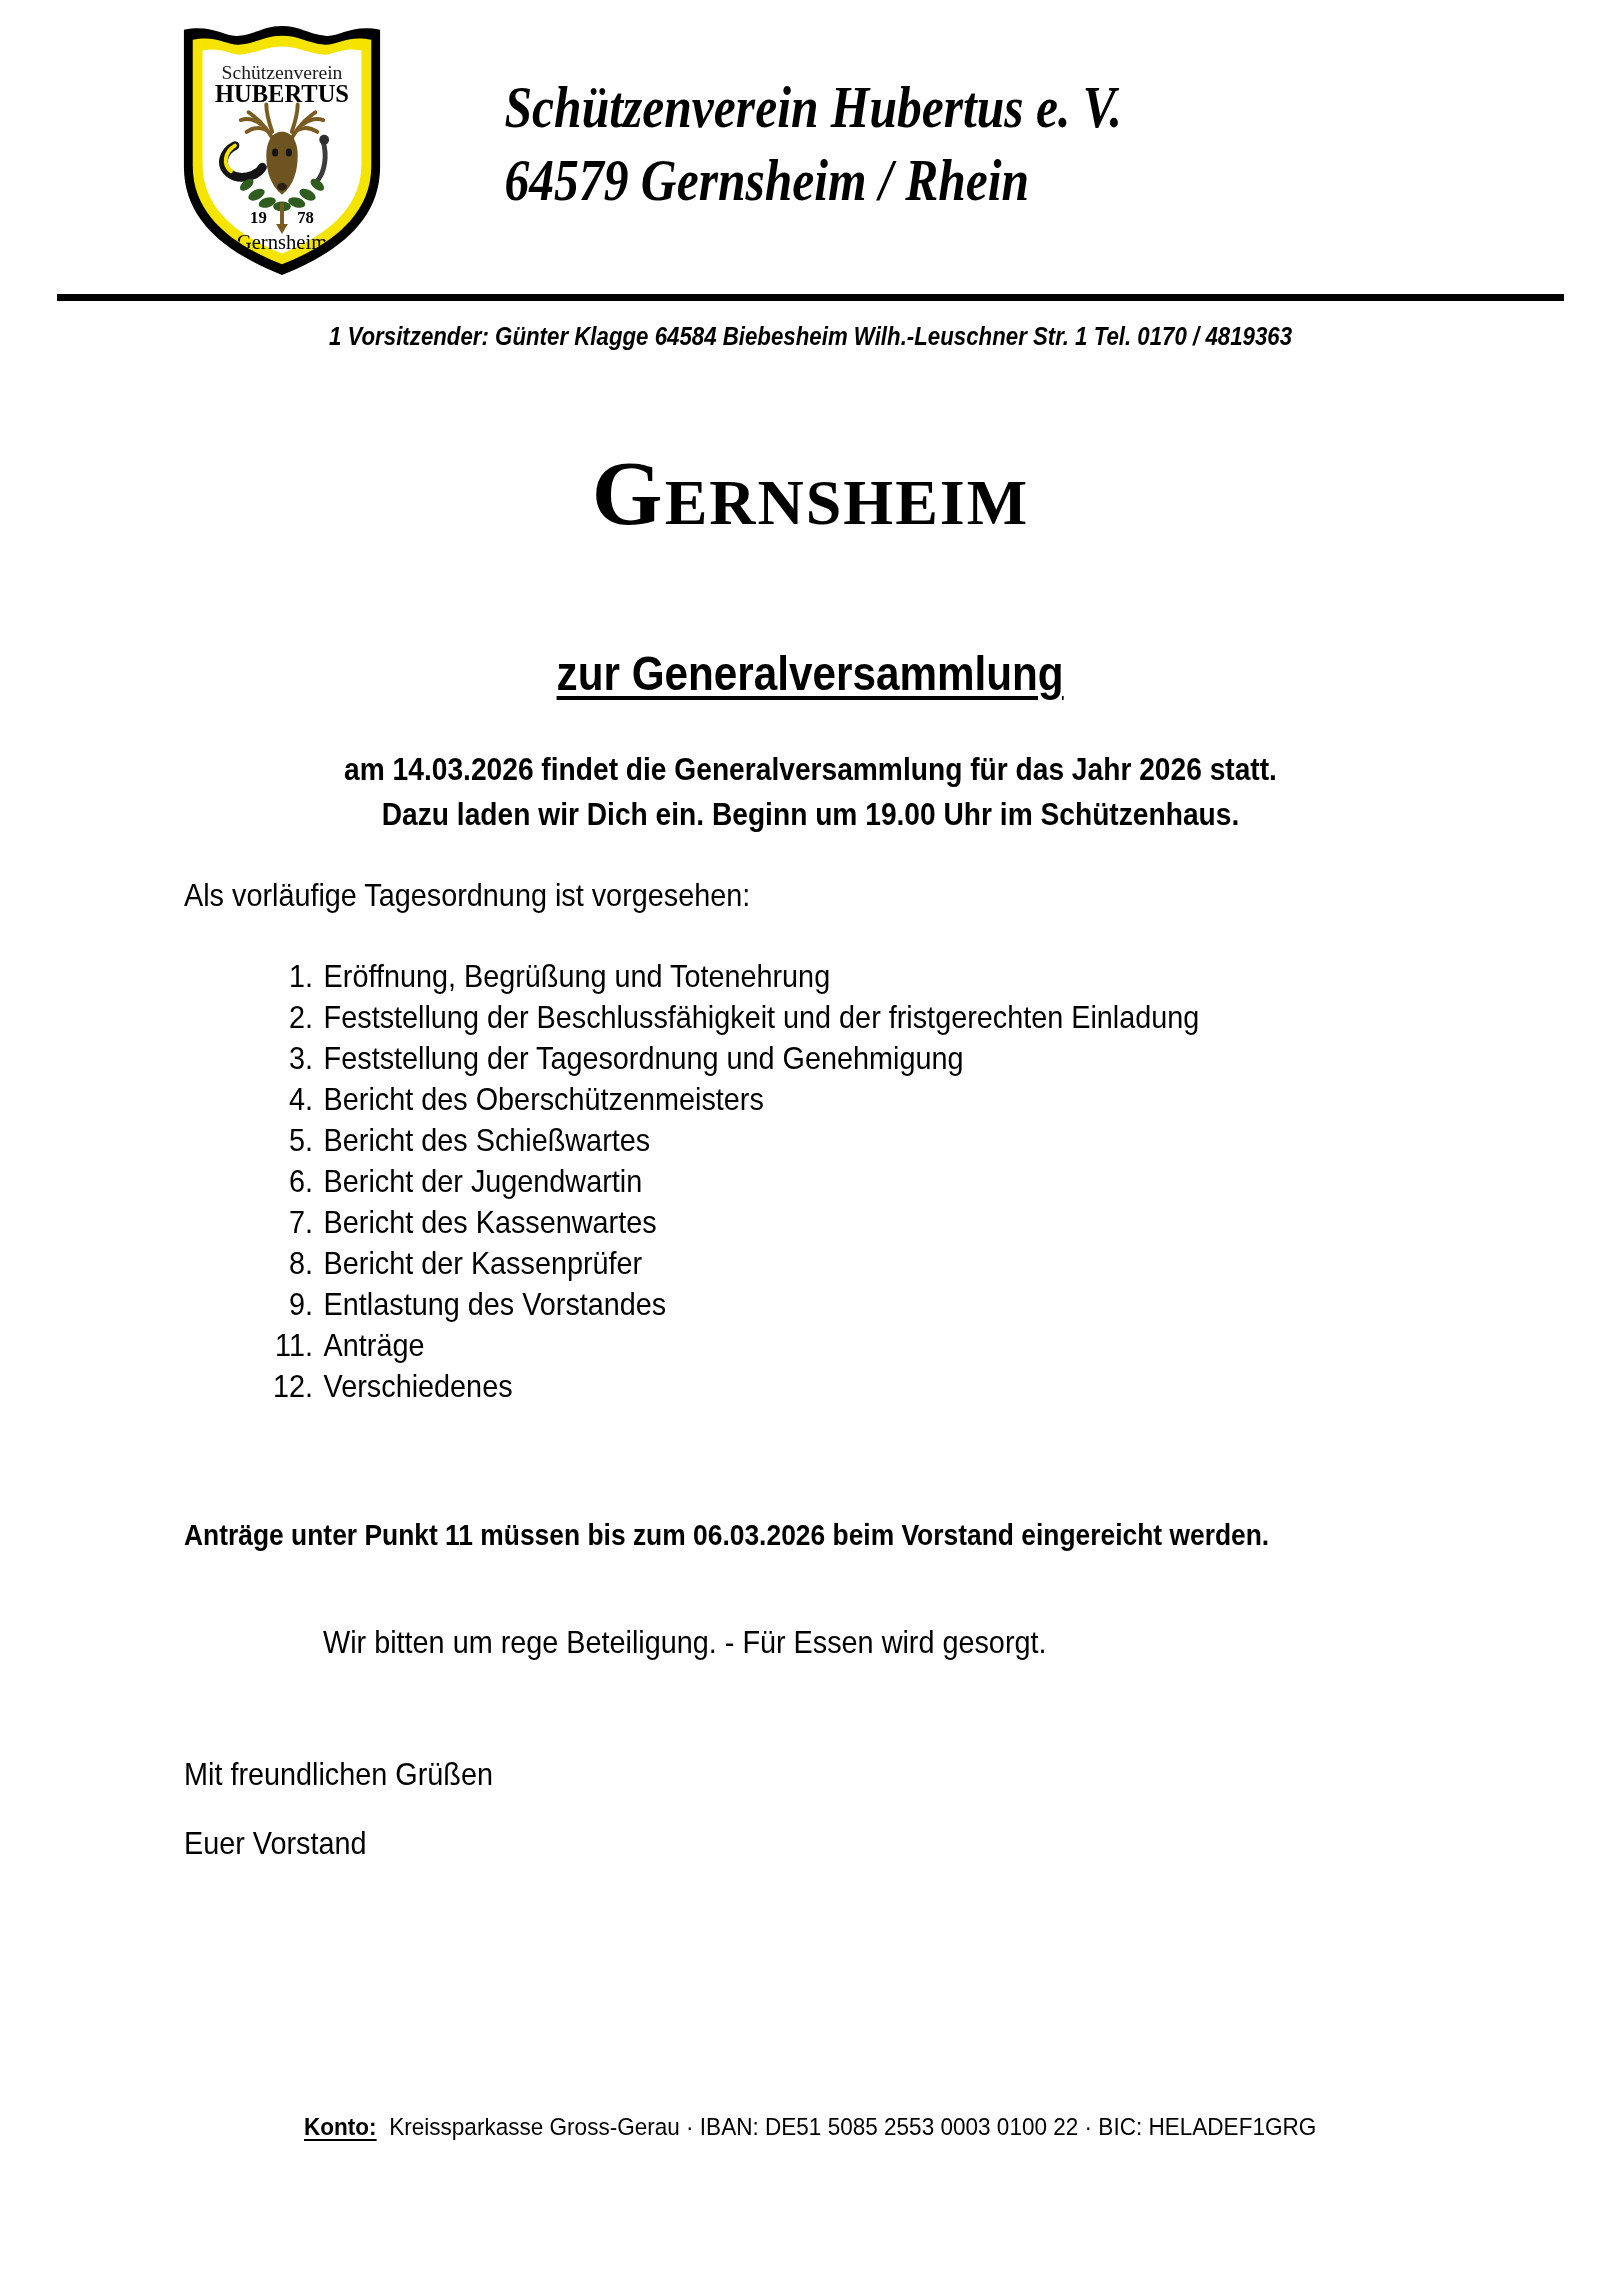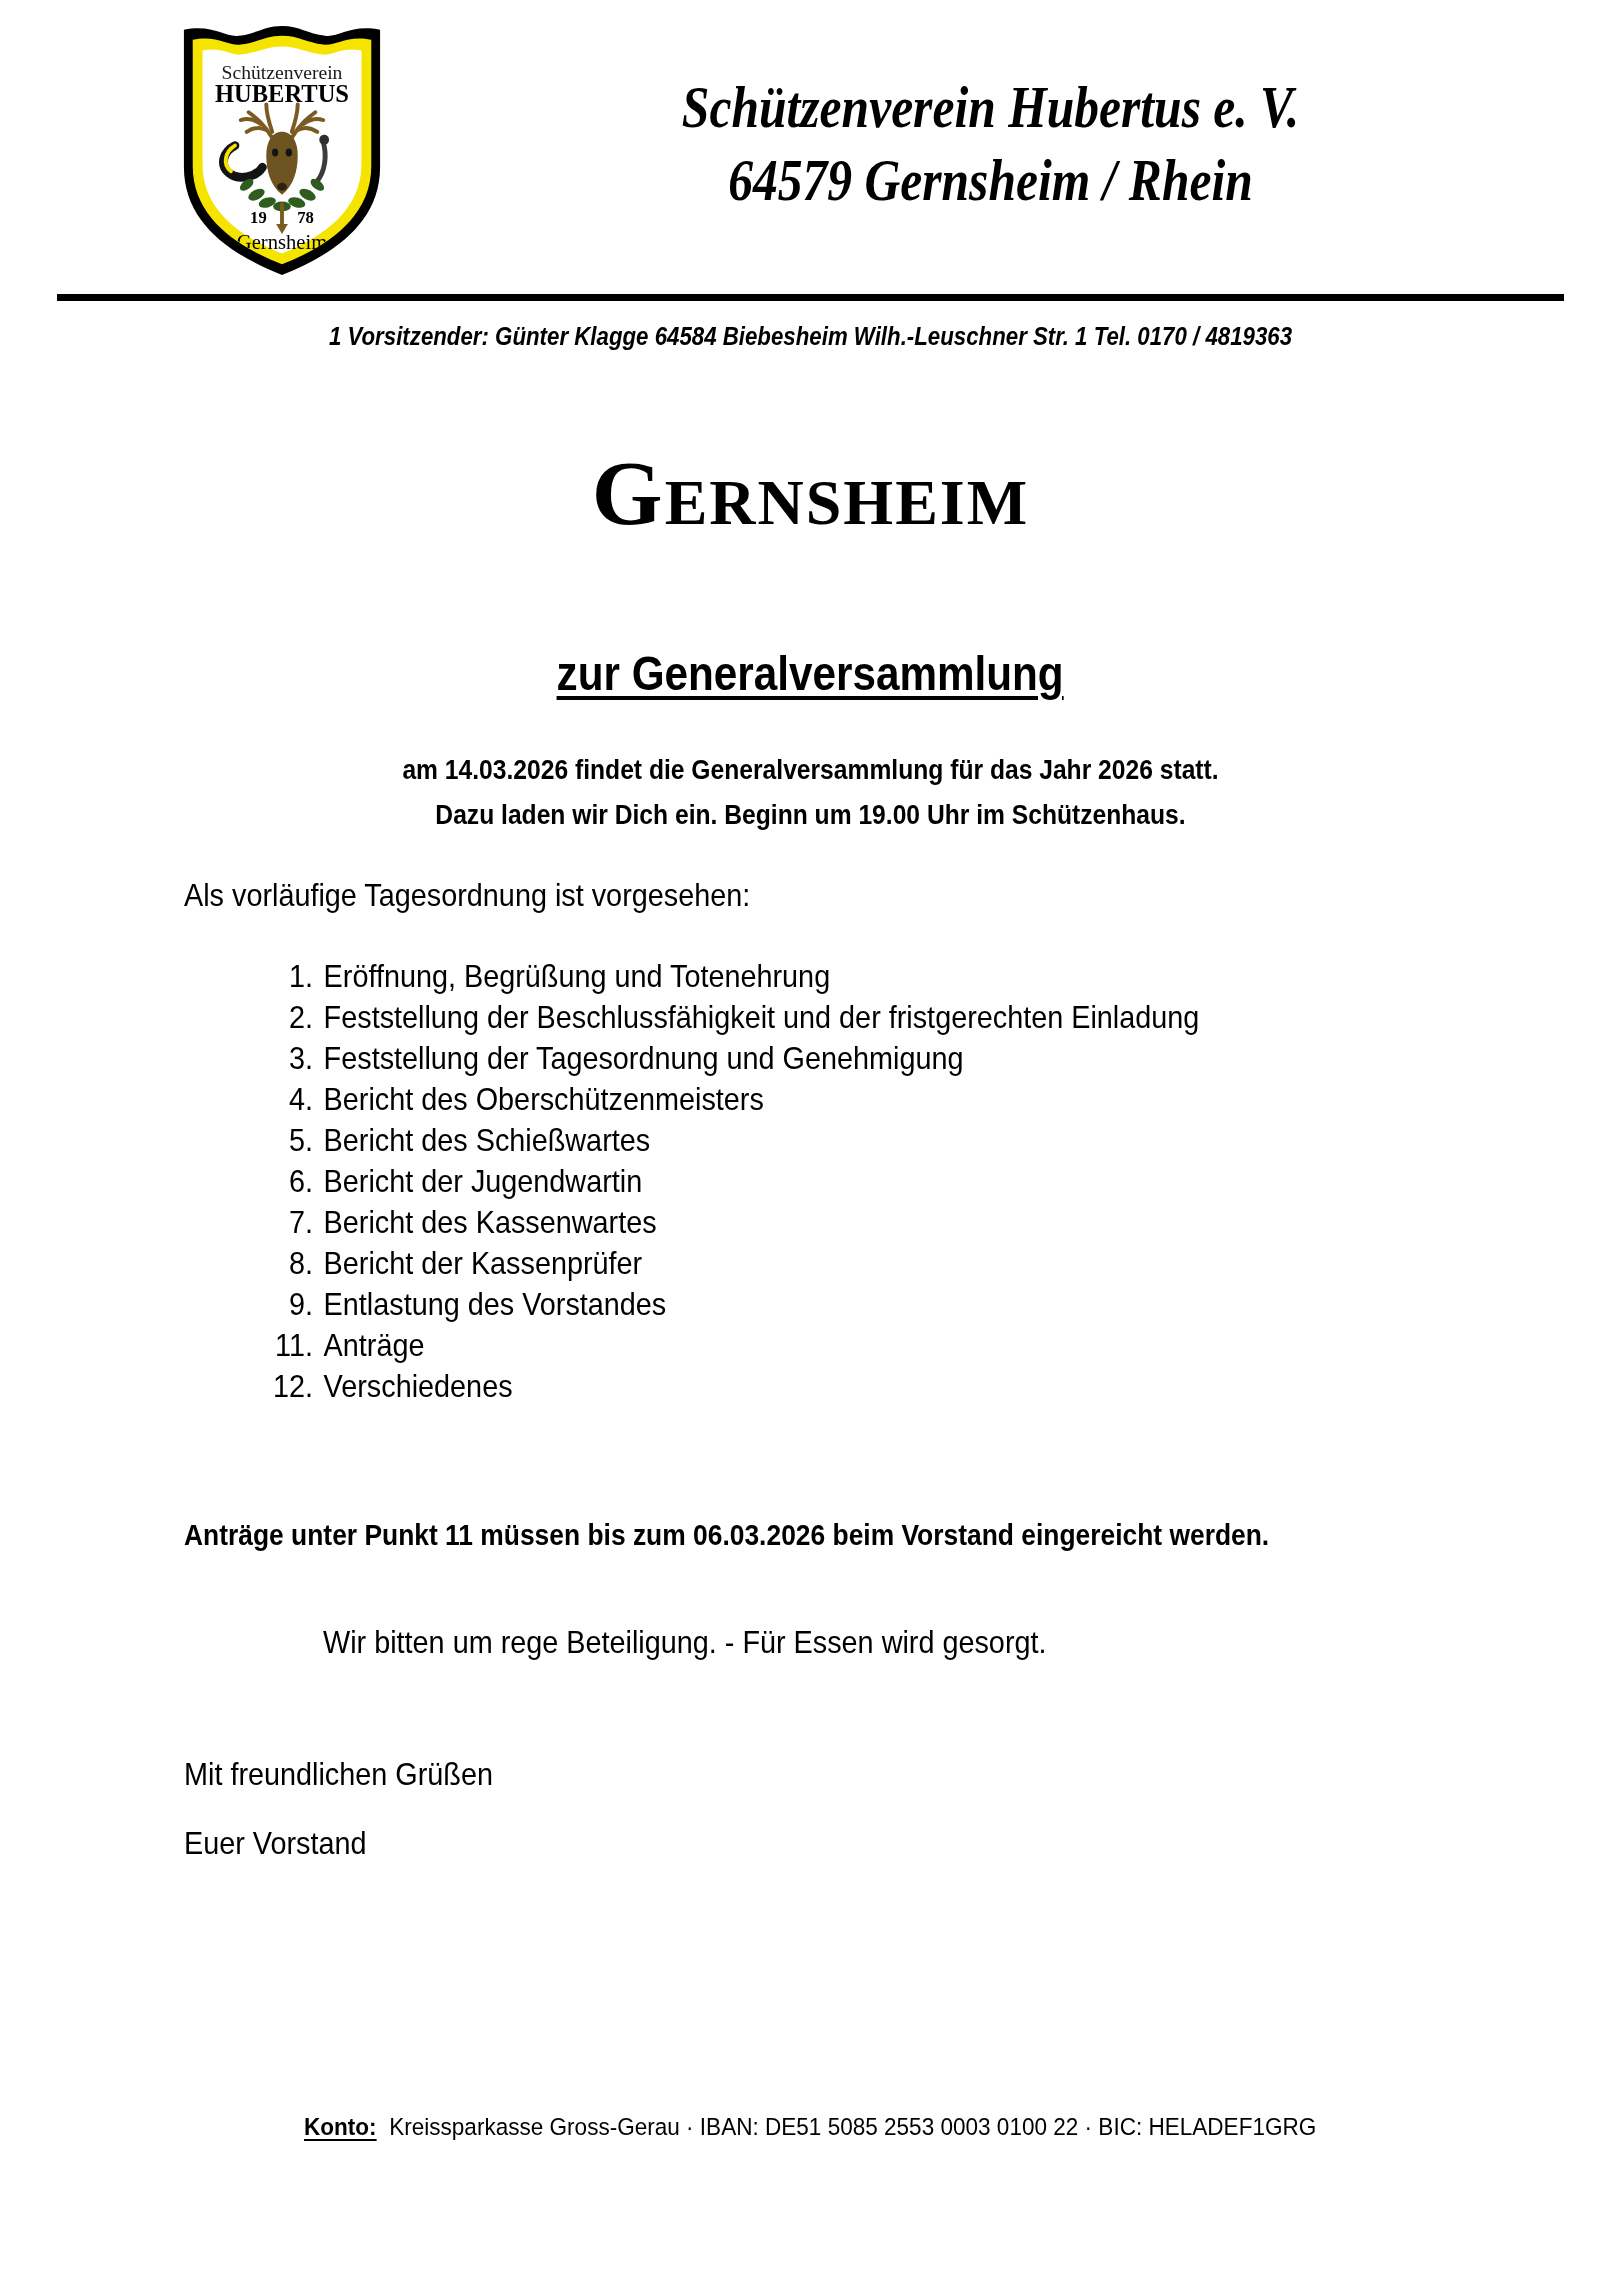--- a/index.html
+++ b/index.html
@@ -33,21 +33,21 @@
     width: 216px;
     height: 257px;
   }
   .logo svg { display: block; width: 216px; height: 257px; }
 
   .org-block {
     position: absolute;
     left: 412px;
     top: 71px;
     width: 1157px;
-    text-align: center;
+    text-align: left;
   }
   .org-name, .org-city {
     font-family: "Liberation Serif", serif;
     font-weight: bold;
     font-style: italic;
     font-size: 59px;
     line-height: 73px;
     letter-spacing: 0px;
     transform: scaleX(0.84);
     transform-origin: center center;
@@ -116,21 +116,21 @@
 
   
   .intro {
     position: absolute;
     left: 0;
     top: 747px;
     width: 1621px;
     text-align: center;
     font-family: "Liberation Sans", sans-serif;
     font-weight: bold;
-    font-size: 28px;
+    font-size: 32px;
     line-height: 45px;
   }
   .intro .ln {
     display: block;
     transform: scaleX(0.88);
     transform-origin: center top;
     white-space: nowrap;
   }
 
   

